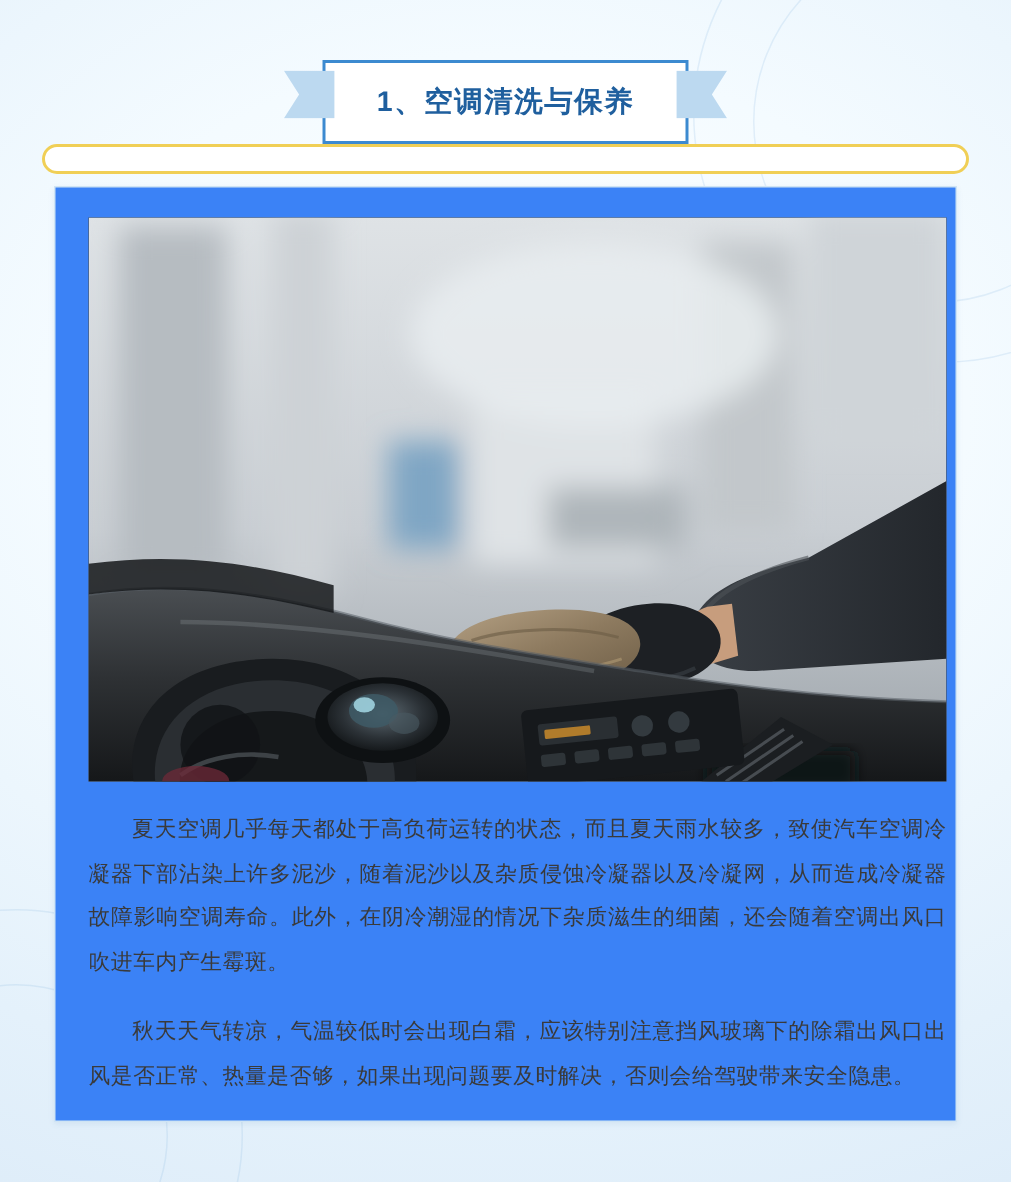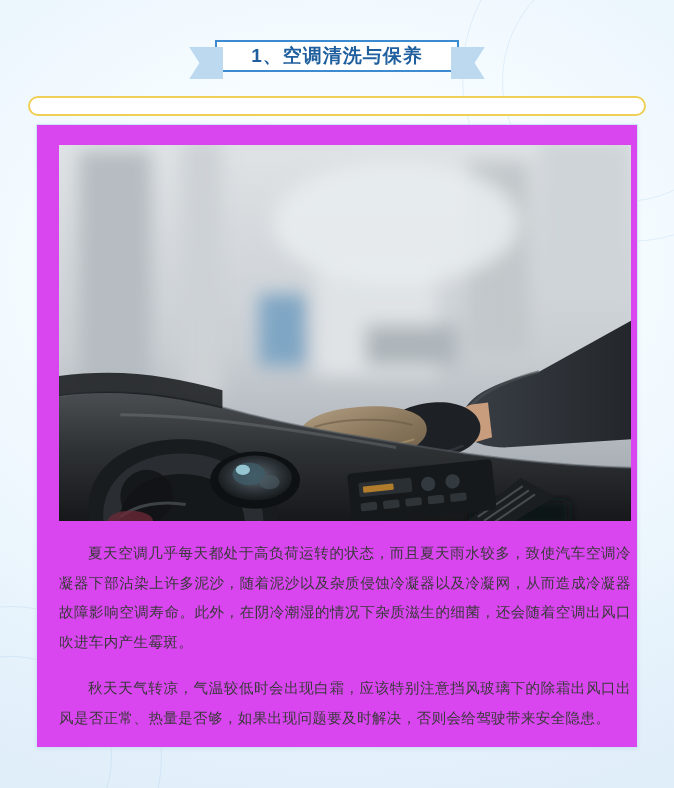--- a/index.html
+++ b/index.html
@@ -42,21 +42,21 @@
     right: 0;
     display: flex;
     justify-content: center;
     align-items: center;
   }
   .ribbon {
     position: relative;
     display: flex;
     align-items: center;
     justify-content: center;
-    height: 32px;
+    height: 56px;
     padding: 0 34px;
     background: #ffffff;
     border: 2px solid #3c8ad0;
     box-sizing: border-box;
   }
   .ribbon-text {
     font-size: 19px;
     font-weight: bold;
     color: #1f5f9e;
     letter-spacing: 1px;
@@ -92,21 +92,21 @@
     box-sizing: border-box;
   }
 
   
   .card {
     position: absolute;
     top: 124px;
     left: 36px;
     right: 36px;
     bottom: 40px;
-    background: #d946ef;
+    background: #3b82f6;
     border: 1px solid #cfe4f4;
     box-shadow: 0 1px 4px rgba(60,120,170,0.10);
     box-sizing: border-box;
     padding: 20px 6px 22px 22px;
   }
 
   
   .photo {
     width: 100%;
     height: 376px;

